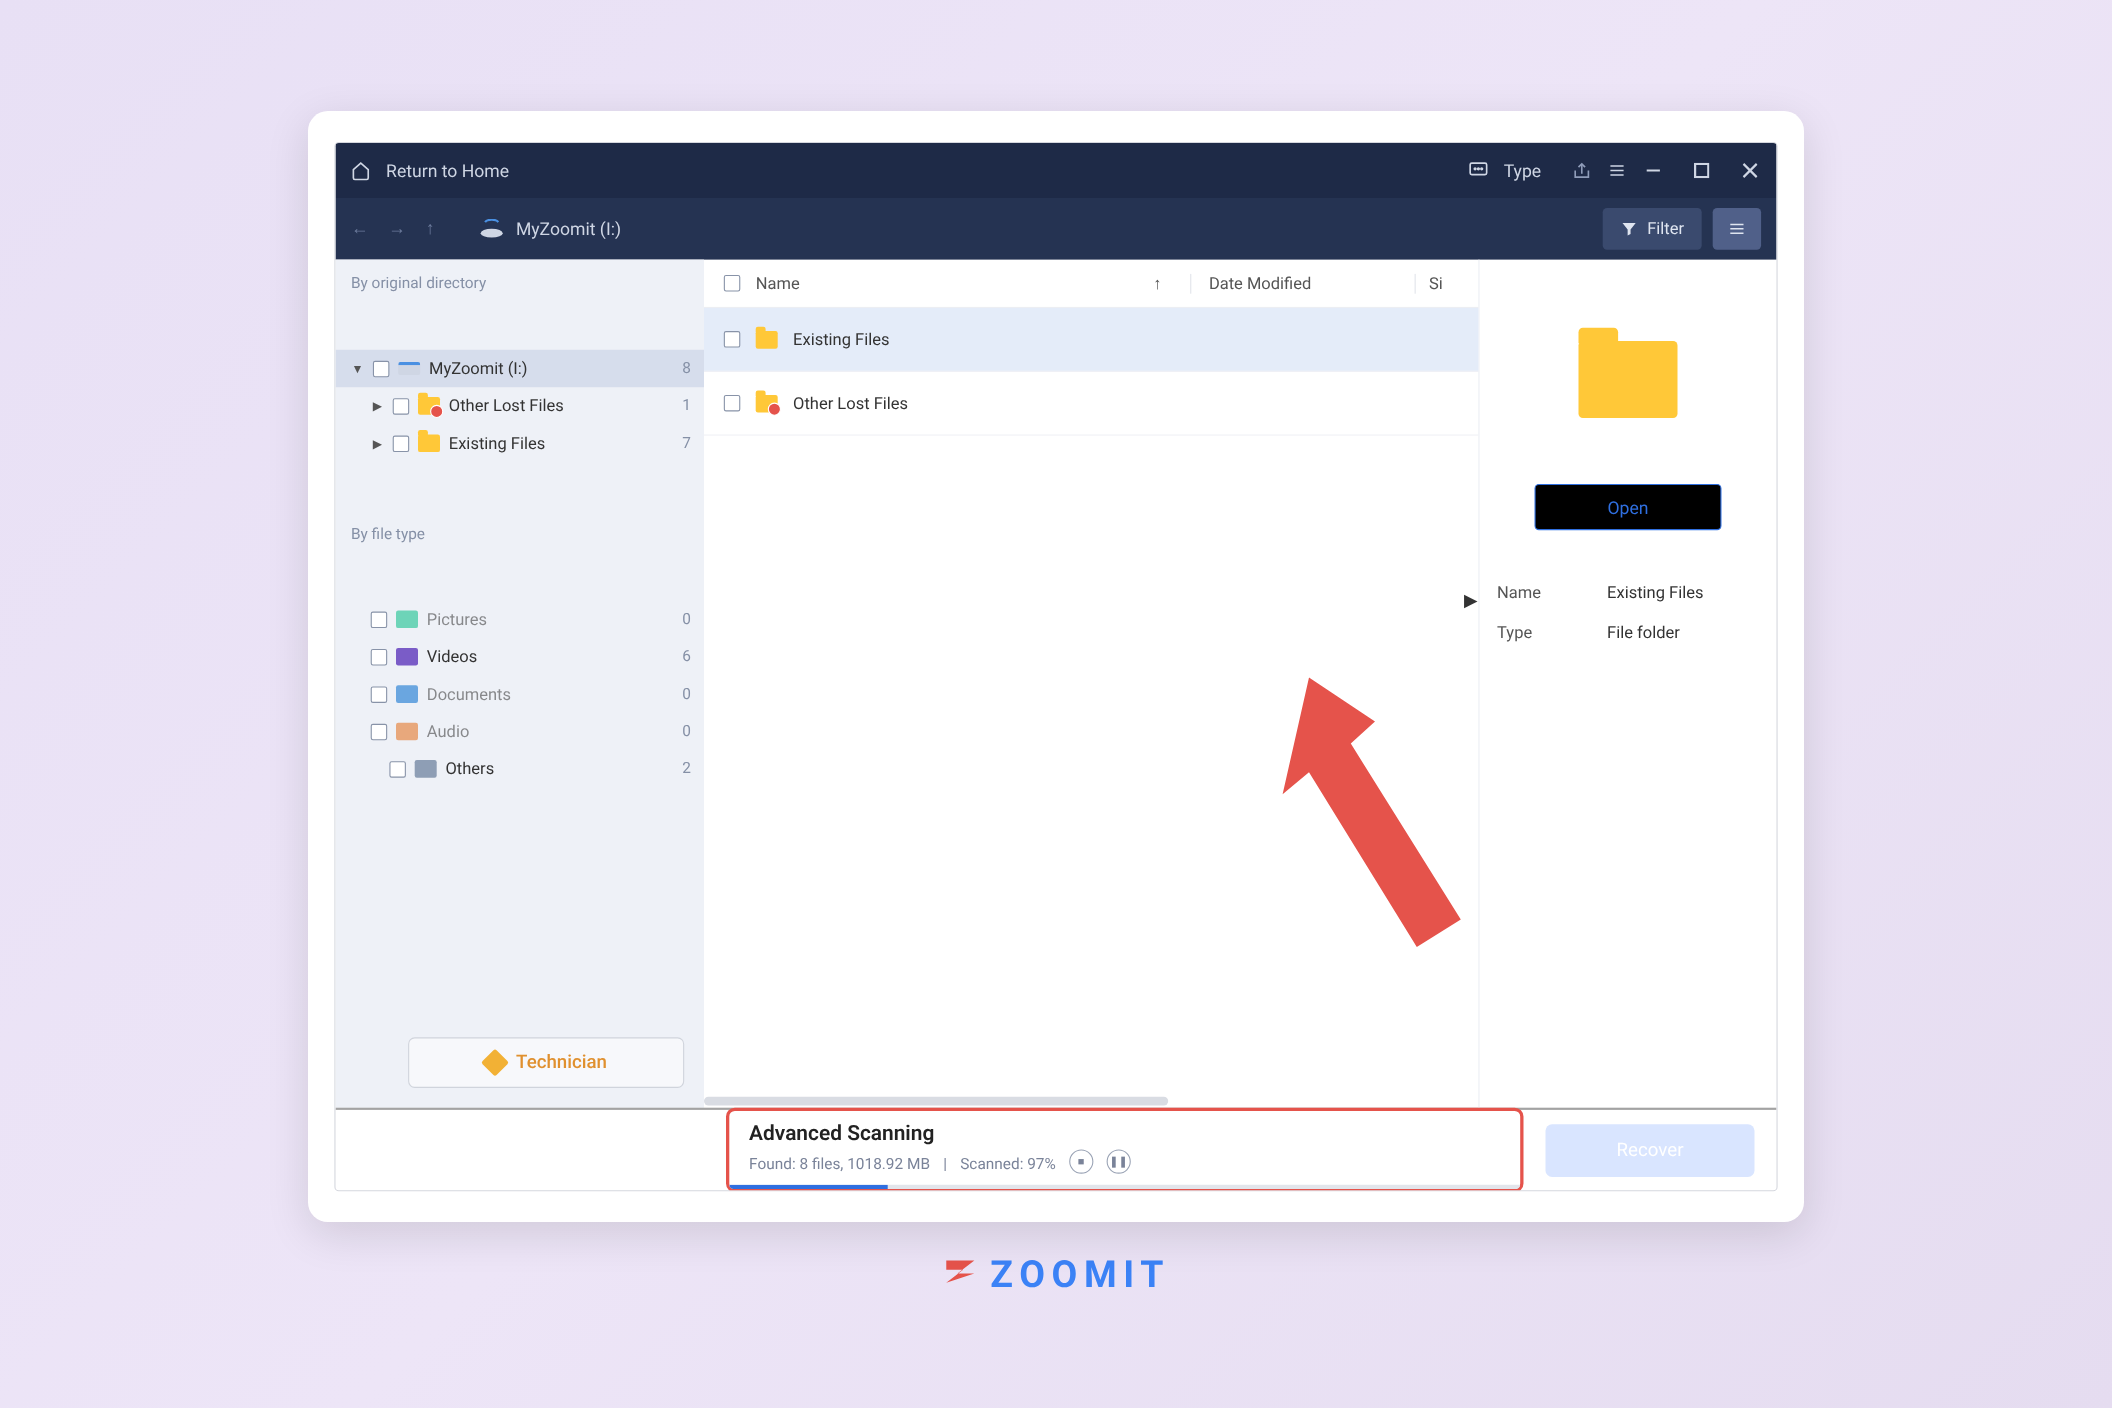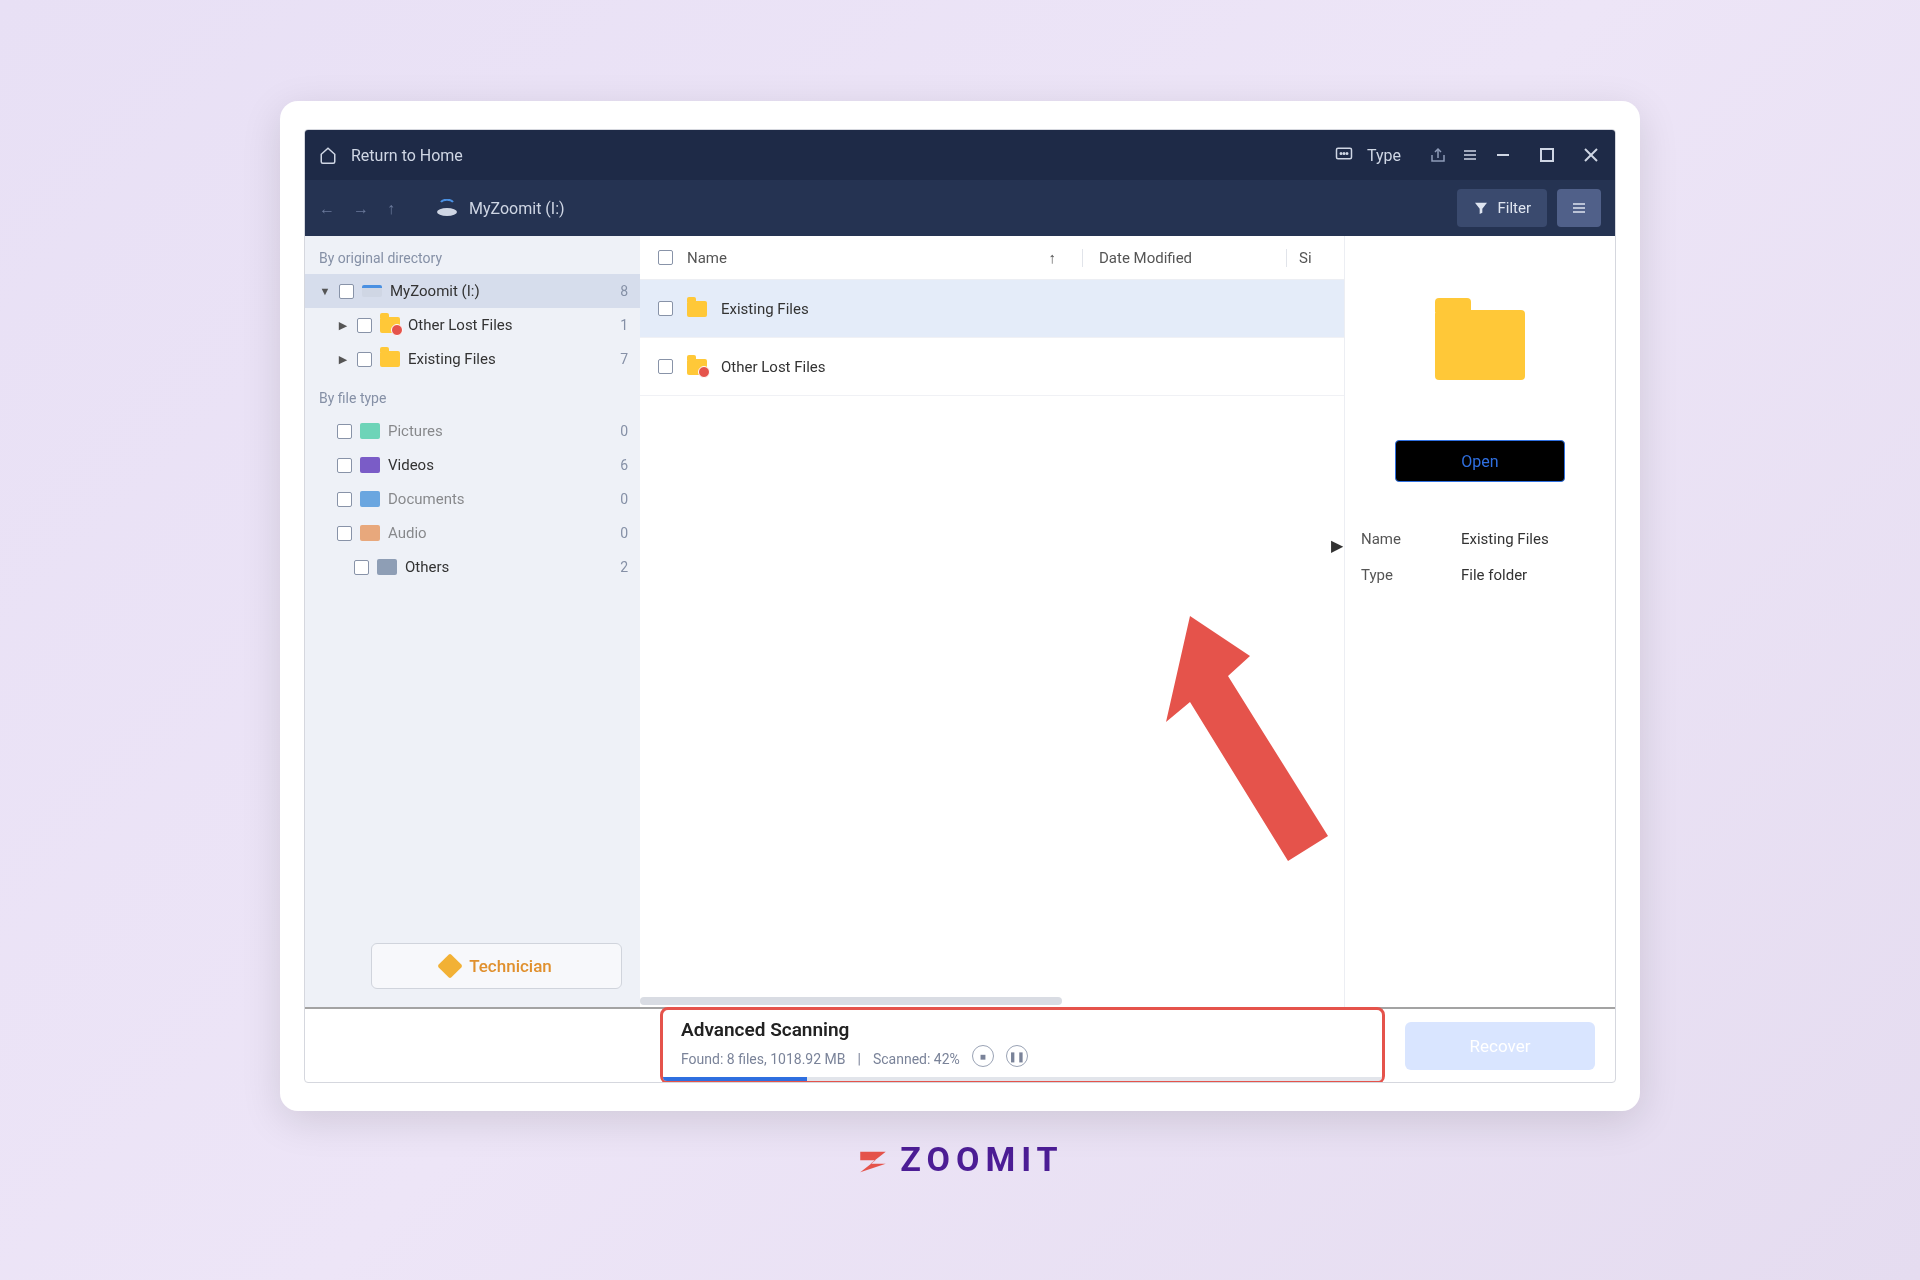--- a/index.html
+++ b/index.html
@@ -18,21 +18,21 @@
 .nav-arrows { display:flex; gap:18px; align-items:center; color:#6b7a9b; }
 .drive-chip { display:flex; align-items:center; gap:10px; margin-left:30px; }
 .drive-icon { width:24px; height:18px; }
 .toolbar .spacer { flex:1; }
 .filter-btn { height:38px; background:#3a4a6e; border-radius:4px; display:flex; align-items:center; gap:8px; padding:0 16px; color:#dfe5f0; font-size:15px; }
 .menu-btn { width:44px; height:38px; background:#506089; border-radius:4px; display:flex; align-items:center; justify-content:center; }
 .searchbox { width:290px; height:38px; background:#2d3c5e; border-radius:4px; display:flex; align-items:center; padding:0 14px; color:#8f9cb9; }
 .searchbox input { background:transparent; border:none; outline:none; color:#cfd6e4; flex:1; font-size:15px; }
 
 .main { flex:1; display:flex; min-height:0; }
-.sidebar { width:335px; background:#eef1f7; display:flex; flex-direction:column; font-size:15px; color:#555; }
+.sidebar { width:335px; background:#eef1f7; display:flex; flex-direction:column; font-size:15px; color:#555;gap:44px; }
 .side-section-title { padding:14px 14px 8px; color:#8590a6; font-size:14px; }
 .tree-item { display:flex; align-items:center; padding:8px 12px; gap:8px; position:relative; }
 .tree-item.selected { background:#d6ddec; }
 .tree-item .count { margin-left:auto; color:#8590a6; font-size:14px; }
 .tree-item .label { color:#333; }
 .tree-item .chev { width:12px; text-align:center; color:#555; font-size:11px; }
 .checkbox { width:15px; height:15px; border:1.5px solid #8893a8; border-radius:2px; background:#fff; flex-shrink:0; }
 .folder-icon { width:20px; height:16px; background:#ffc838; border-radius:2px; position:relative; }
 .folder-icon::before { content:""; position:absolute; top:-4px; left:0; width:9px; height:5px; background:#ffc838; border-radius:2px 2px 0 0; }
 .folder-icon.lost::after { content:""; position:absolute; right:-3px; bottom:-3px; width:10px; height:10px; background:#e5534b; border-radius:50%; border:1px solid #fff; }
@@ -67,21 +67,21 @@
 .scan-status { flex:1; position:relative; border:3px solid #e5534b; border-radius:8px; padding:8px 18px 14px; margin:0 -4px; }
 .scan-title { font-size:19px; font-weight:600; color:#222; }
 .scan-sub { font-size:14px; color:#7a8399; display:flex; align-items:flex-end; gap:12px; margin-top:4px; }
 .scan-sub .ctrl { width:22px; height:22px; border:1.5px solid #9aa3b5; border-radius:50%; display:inline-flex; align-items:center; justify-content:center; font-size:10px; color:#7a8399; }
 .progress { position:absolute; left:0; right:0; bottom:0; height:4px; background:#e2e5eb; border-radius:0 0 6px 6px; overflow:hidden; }
 .progress .bar { height:100%; background:#2f6fe0; }
 .recover-btn { width:190px; height:48px; background:#d9e5ff; color:#fff; border-radius:6px; border:none; font-size:17px; }
 
 .annotation-arrow { position:absolute; left:500px; top:370px; pointer-events:none; }
 
-.watermark { margin-top:28px; display:flex; align-items:flex-end; gap:10px; font-size:34px; font-weight:700; letter-spacing:6px; color:#4c1d95; font-family:Arial,sans-serif; }
+.watermark { margin-top:28px; display:flex; align-items:flex-start; gap:10px; font-size:34px; font-weight:700; letter-spacing:6px; color:#3b82f6; font-family:Arial,sans-serif; }
 .zlogo { width:34px; height:34px; }
 </style>
 </head>
 <body>
 
 <div class="outer-card">
   <div class="app-window">
 
     <div class="titlebar">
       <div class="left">
@@ -280,21 +280,21 @@
       </div>
     </div>
 
     <div class="footer">
       <div style="width:315px"></div>
       <div class="scan-status">
         <div class="scan-title">Advanced Scanning</div>
         <div class="scan-sub">
           <span>Found: 8 files, 1018.92 MB</span>
           <span>|</span>
-          <span>Scanned: 42%</span>
+          <span>Scanned: 97%</span>
           <span class="ctrl">■</span>
           <span class="ctrl">❚❚</span>
         </div>
         <div class="progress">
             <div class="bar" id="progress-bar" style="width: 20%;"></div>
           </div>
       </div>
       <button class="recover-btn">Recover</button>
     </div>
 

